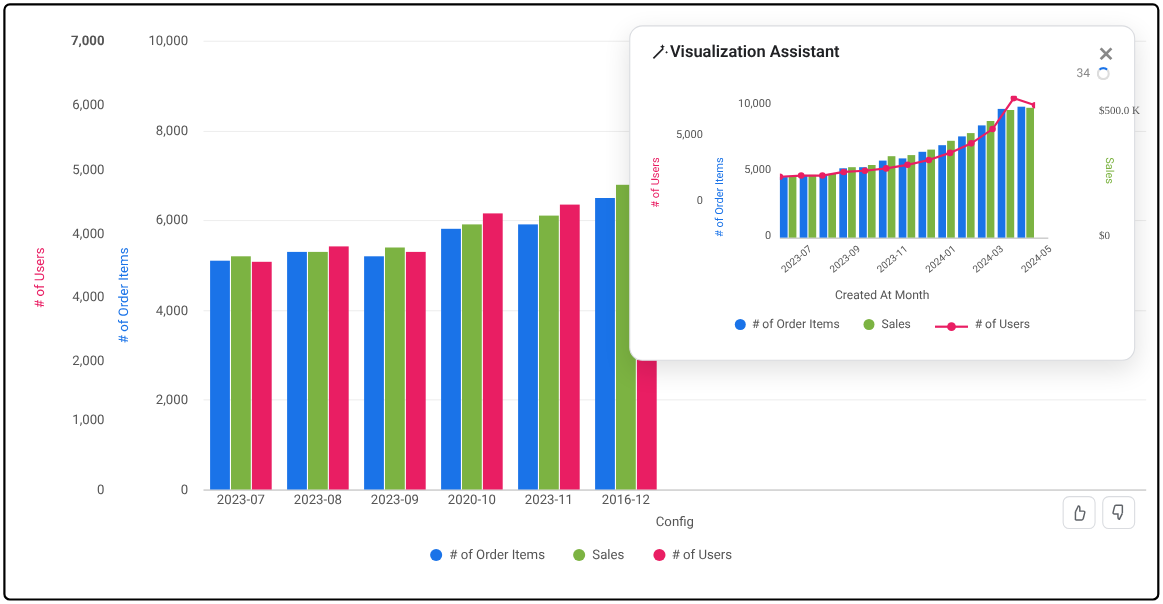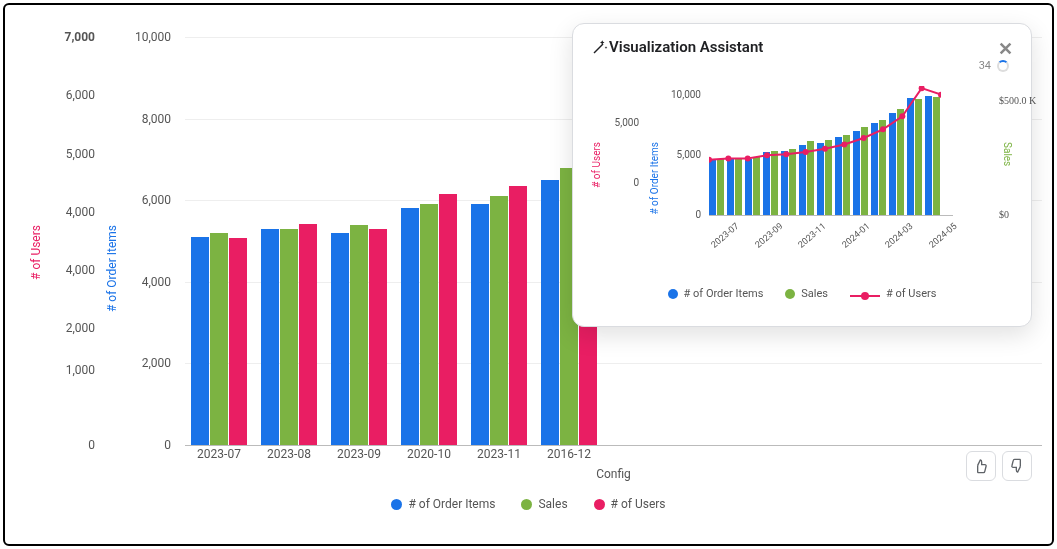--- a/index.html
+++ b/index.html
@@ -75,21 +75,21 @@
 </head>
 <body>
 <div class="stage">
 
 <div class="main-chart">
   <span class="axis-label users"># of Users</span>
   <span class="axis-label items"># of Order Items</span>
 
   <div class="ticks-left1" id="ticksUsers">
         <div style="top: 420px;">0</div>
-        <div style="top: 345px; text-align: right;">1,000</div>
+        <div style="top: 356px; text-align: right;">1,000</div>
         <div style="top: 303.429px;">2,000</div>
         <div style="top: 245.143px;">4,000</div>
         <div style="top: 186.857px;">4,000</div>
         <div style="top: 128.571px;">5,000</div>
         <div style="top: 70.2857px;">6,000</div>
         <div style="top: 12px; font-weight: bold;">7,000</div>
       </div>
   <div class="ticks-left2" id="ticksItems">
         <div style="top: 420px;">0</div>
         <div style="top: 338.4px;">2,000</div>
@@ -267,20 +267,21 @@
         </svg>
 
     <div class="xl" id="pxl">
           <span>2023-07</span>
           <span>2023-09</span>
           <span>2023-11</span>
           <span>2024-01</span>
           <span>2024-03</span>
           <span>2024-05</span>
         </div>
+    <div class="xt">Created At Month</div>
     <div class="lgd">
       <span><span class="dot b-blue"></span><span># of Order Items</span></span>
       <span><span class="dot b-green"></span><span>Sales</span></span>
       <span><span class="linemark">
               <span class="l"></span>
               <span class="c"></span>
               <span class="l"></span>
             </span><span># of Users</span></span>
     </div>
   </div>

